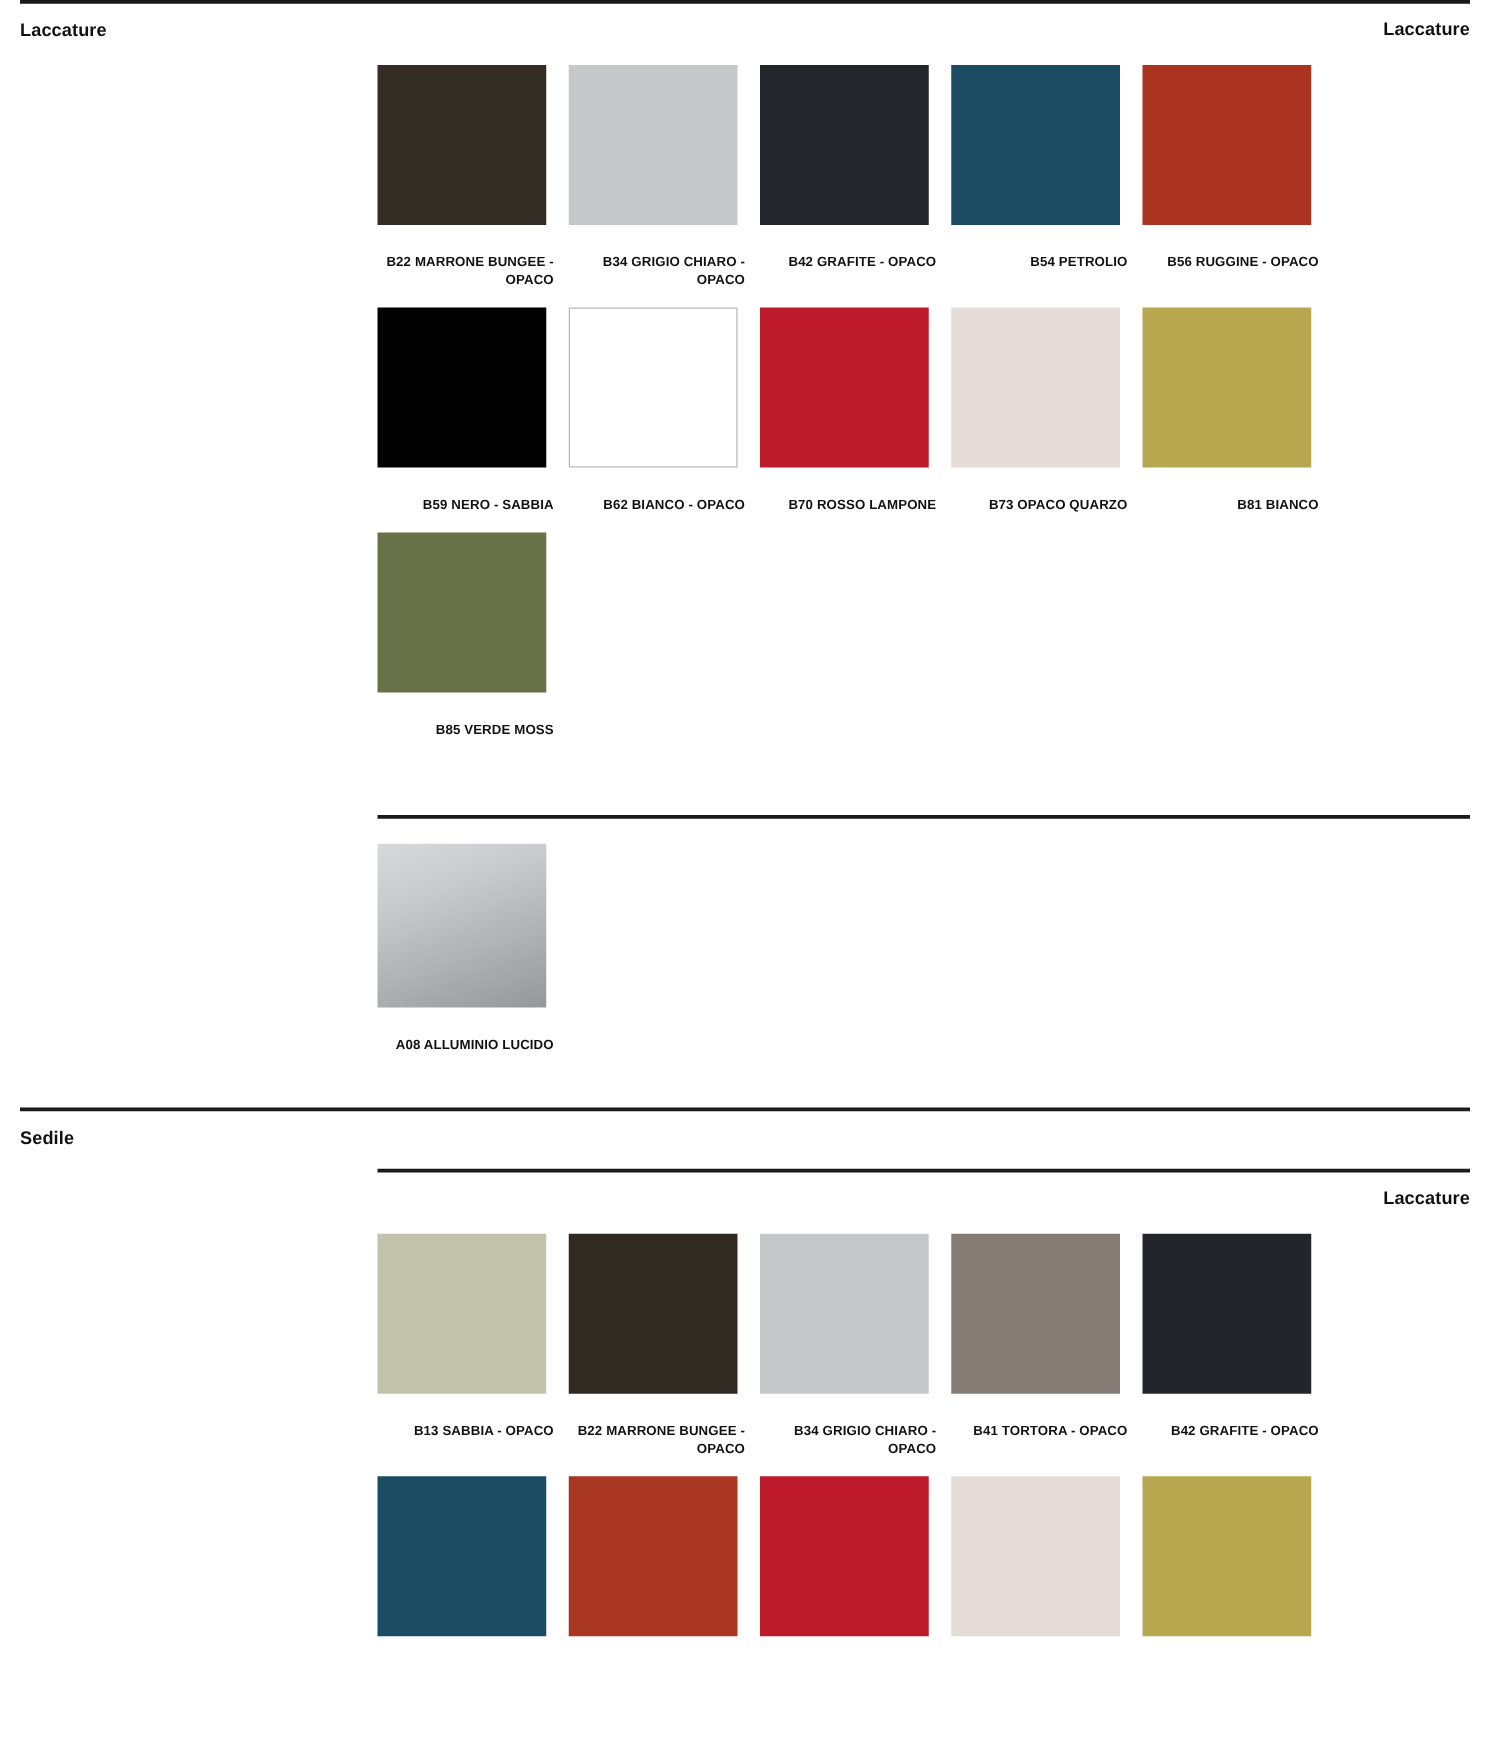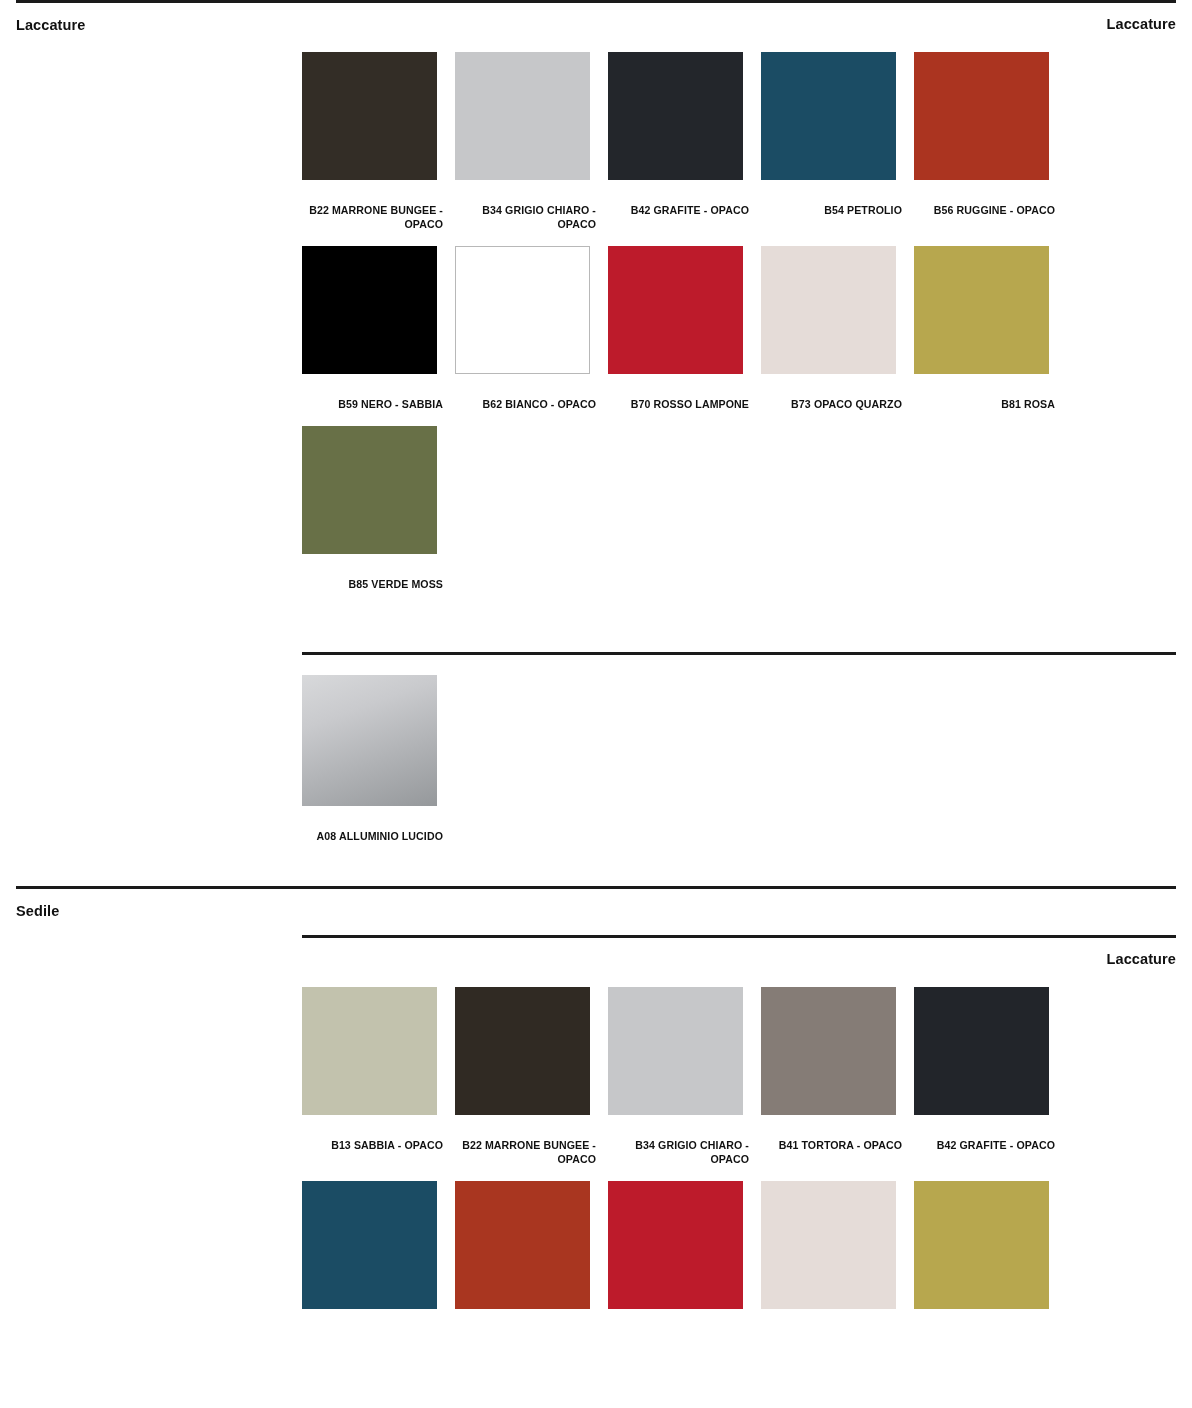--- a/index.html
+++ b/index.html
@@ -175,21 +175,21 @@
             <div class="swatch">
               <span class="swatch-chip" style="background:#bd1b2b"></span>
               <div class="swatch-name">B70 ROSSO LAMPONE</div>
             </div>
             <div class="swatch">
               <span class="swatch-chip" style="background:#e5dcd8"></span>
               <div class="swatch-name">B73 OPACO QUARZO</div>
             </div>
             <div class="swatch">
               <span class="swatch-chip" style="background:#b7a74e"></span>
-              <div class="swatch-name">B81 ROSA</div>
+              <div class="swatch-name">B81 BIANCO</div>
             </div>
             <div class="swatch">
               <span class="swatch-chip" style="background:#687047"></span>
               <div class="swatch-name">B85 VERDE MOSS</div>
             </div>
 
           </div>
         </div>
 
         <div class="spacer-46"></div>

